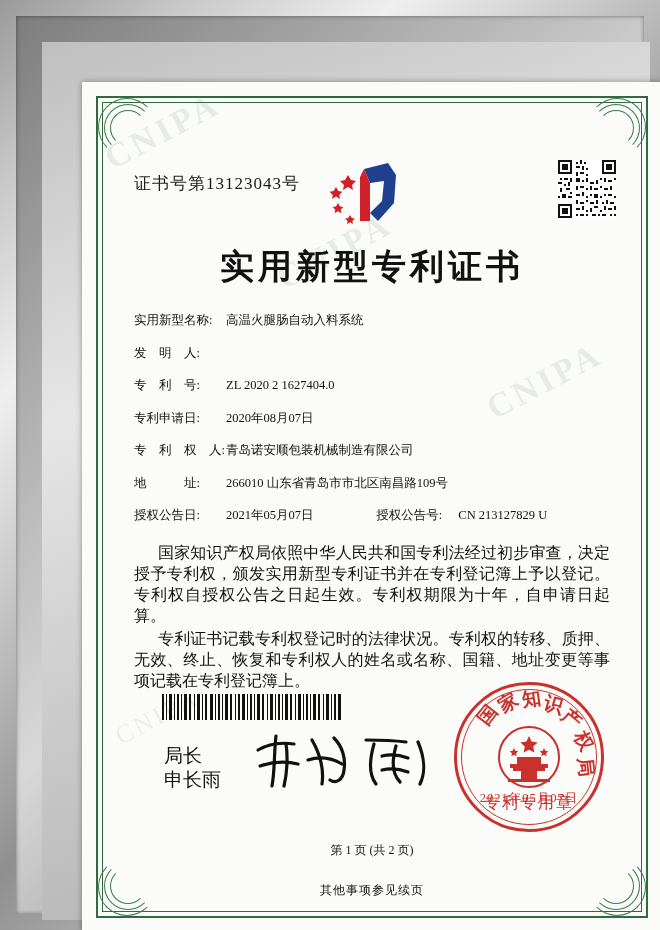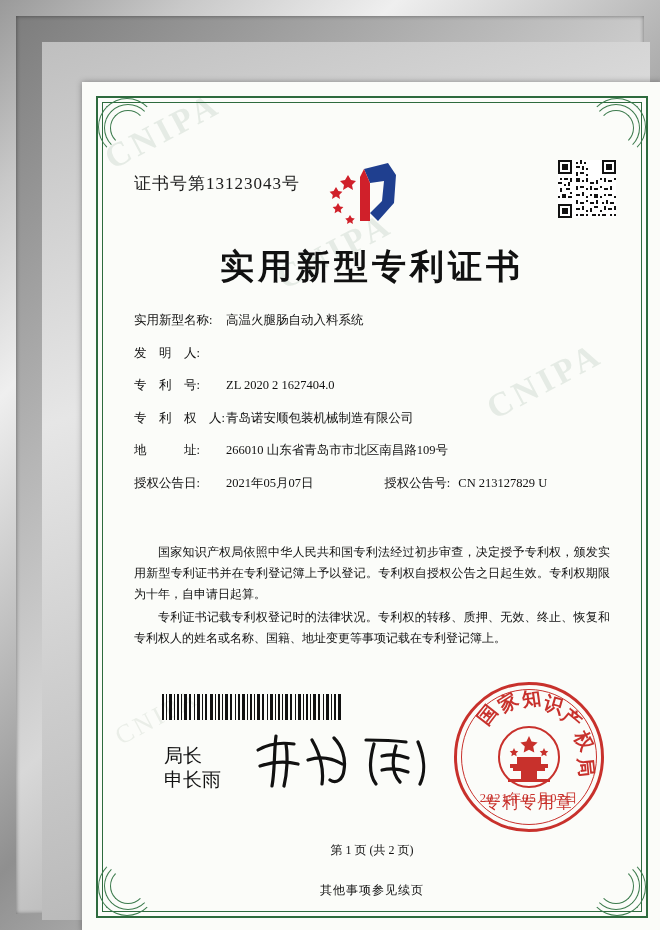--- a/index.html
+++ b/index.html
@@ -71,26 +71,26 @@
   #title{
     position:absolute;left:0;right:0;top:162px;text-align:center;
     font-size:34px;font-weight:bold;letter-spacing:4px;color:#111;
     font-family:"Liberation Serif",serif;
   }
   
   #fields{position:absolute;left:52px;top:230px;width:476px;font-size:12.5px;color:#111;}
   .row{display:flex;margin-bottom:15.5px;line-height:17px;}
   .lbl{width:92px;flex:0 0 92px;letter-spacing:0px;white-space:nowrap;}
   .val{flex:1 1 auto;}
-  .row.split .lbl2{flex:0 0 82px;white-space:nowrap;text-align:center;}
+  .row.split .lbl2{flex:0 0 82px;white-space:nowrap;}
   .row.split .val2{flex:1 1 auto;font-family:Liberation Serif, serif;}
   
   #para{
     position:absolute;left:52px;top:460px;width:476px;
-    font-size:12px;line-height:21px;color:#111;text-align:justify;
+    font-size:16px;line-height:21px;color:#111;text-align:justify;
   }
   #para p{margin:0 0 2px 0;text-indent:24px;}
   
   #barcode{
     position:absolute;left:80px;top:612px;width:180px;height:26px;
   }
   
   #sig-lbl{
     position:absolute;left:82px;top:662px;font-size:19px;line-height:24px;color:#111;
   }
@@ -277,20 +277,24 @@
             <div class="val">高温火腿肠自动入料系统</div>
           </div>
           <div class="row">
             <div class="lbl">发　明　人:</div>
           </div>
           <div class="row">
             <div class="lbl">专　利　号:</div>
             <div class="val">ZL 2020 2 1627404.0</div>
           </div>
           <div class="row">
+            <div class="lbl">专利申请日:</div>
+            <div class="val">2020年08月07日</div>
+          </div>
+          <div class="row">
             <div class="lbl">专　利　权　人:</div>
             <div class="val">青岛诺安顺包装机械制造有限公司</div>
           </div>
           <div class="row">
             <div class="lbl">地　　　址:</div>
             <div class="val">266010 山东省青岛市市北区南昌路109号</div>
           </div>
           <div class="row split">
             <div class="lbl">授权公告日:</div>
             <div class="val">2021年05月07日</div>

